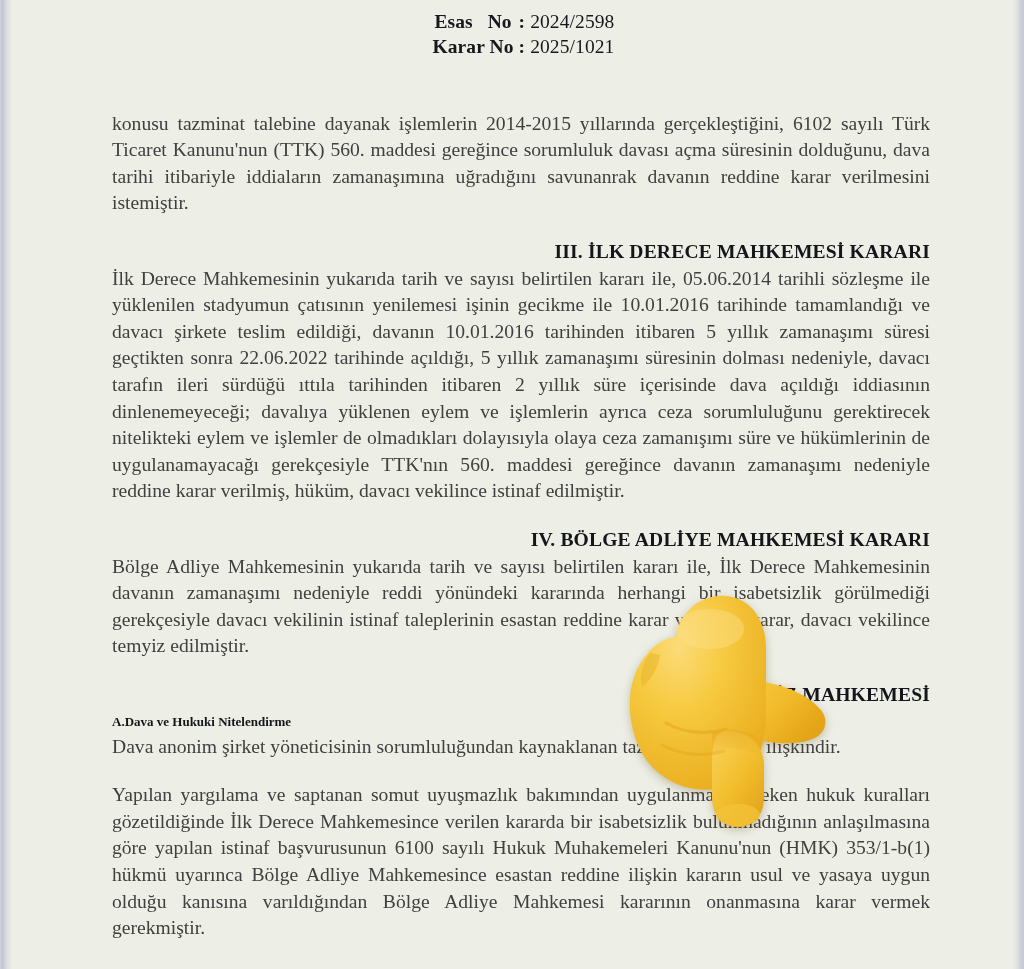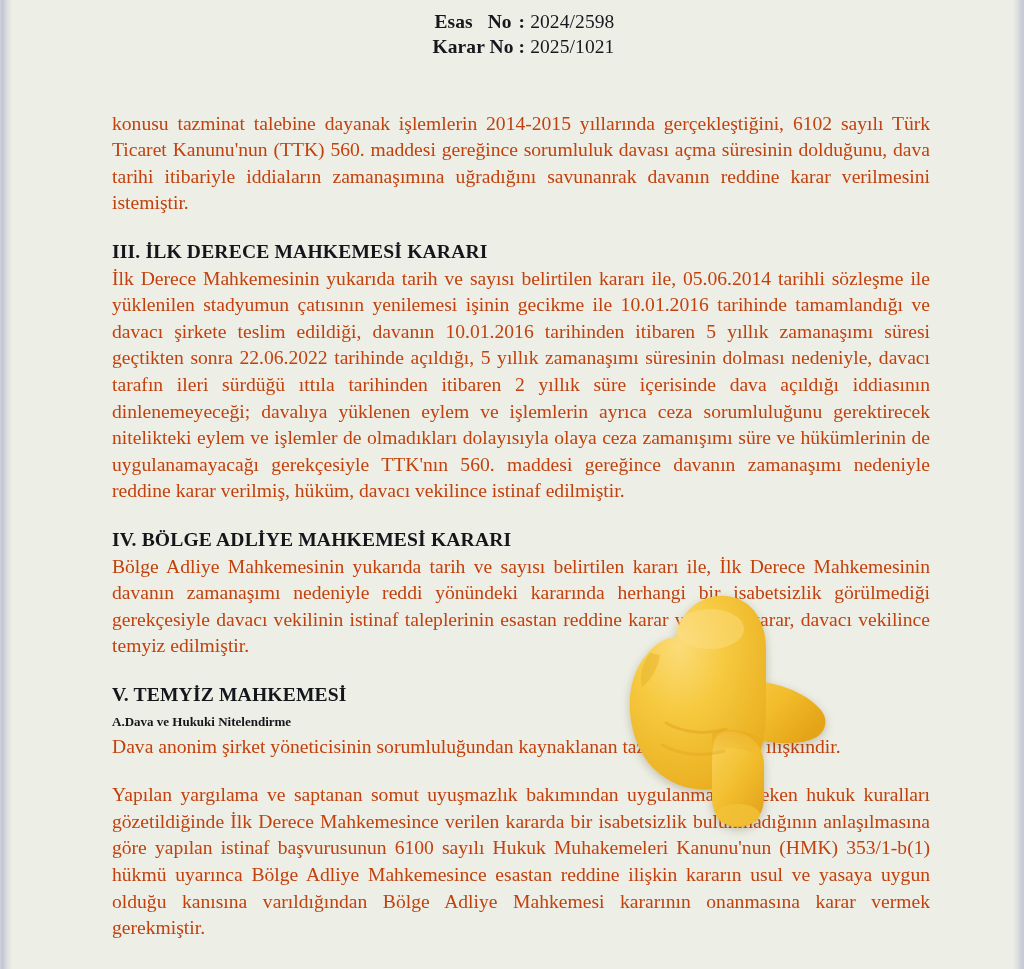--- a/index.html
+++ b/index.html
@@ -74,34 +74,35 @@
     font-weight: normal;
   }
 
   
   p.body {
     margin: 0;
     font-size: 19.6px;
     line-height: 26.6px;
     text-align: justify;
     text-justify: inter-word;
-    color: #c2410c;
+    color: #404040;
     hyphens: none;
   }
   p.lead {
     margin-top: 24px;
   }
 
   h3.section {
     margin: 0;
     font-size: 19.6px;
     line-height: 26.6px;
     font-weight: bold;
     color: #14161b;
     letter-spacing: 0.15px;
+    text-align: right;
   }
   h4.subsection {
     margin: 0;
     font-size: 13px;
     line-height: 25px;
     font-weight: bold;
     color: #14161b;
   }
   .gap-l  { height: 22px; }
   .gap-xl { height: 27px; }

